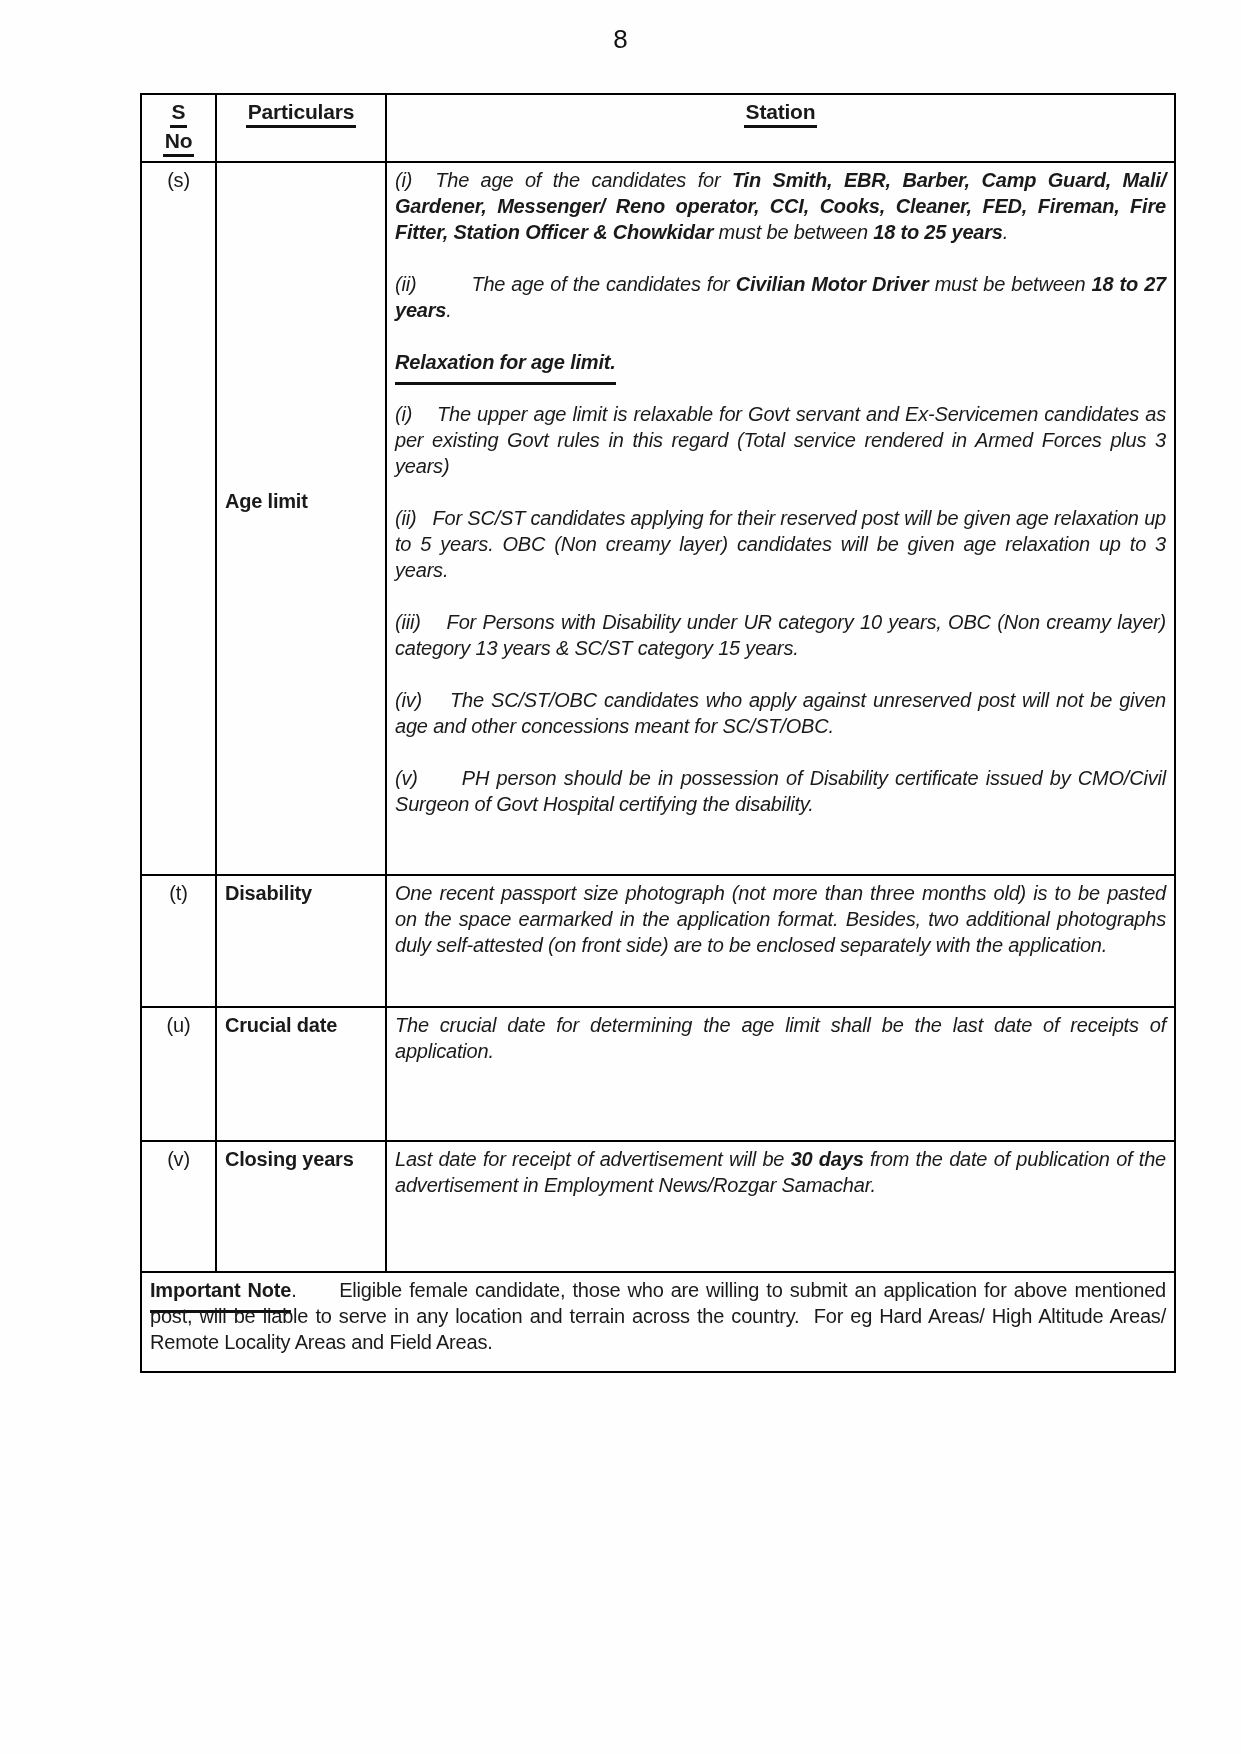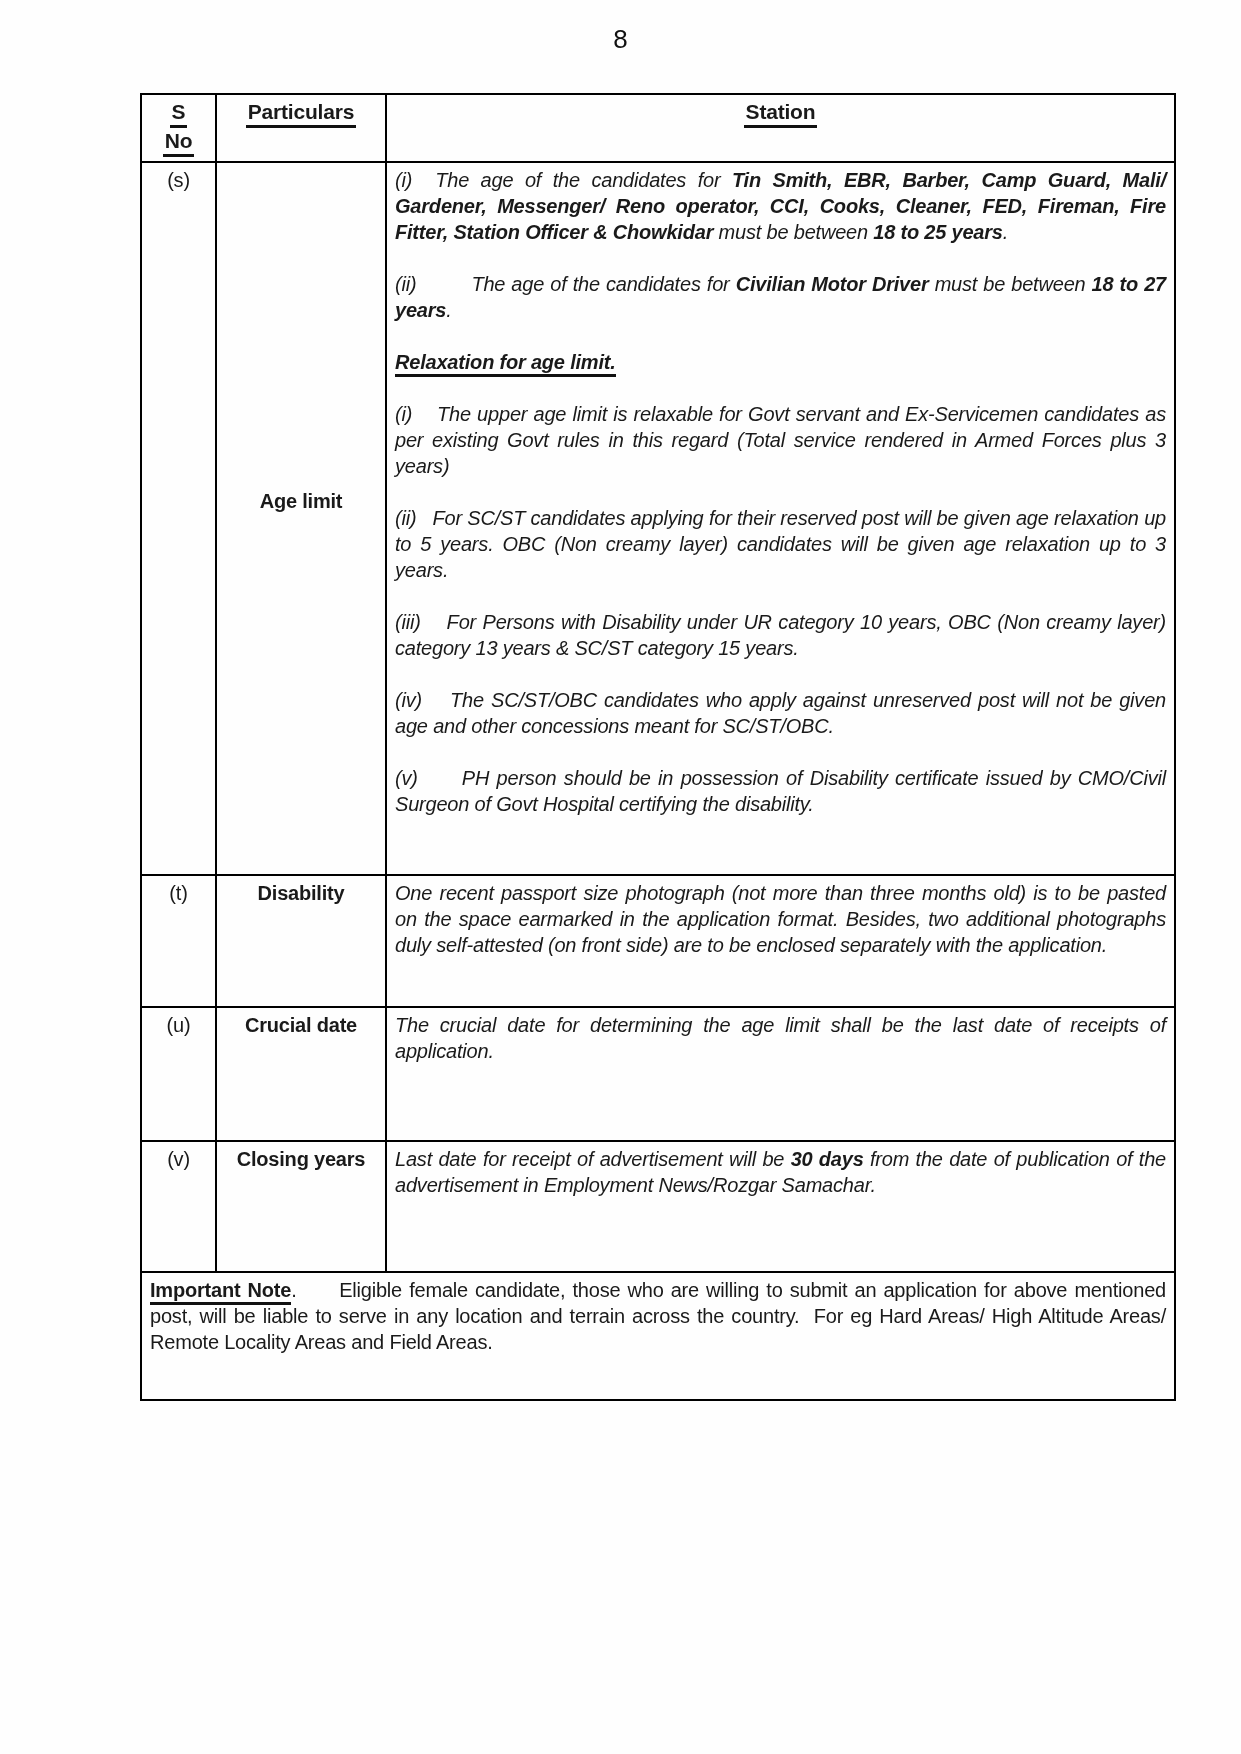--- a/index.html
+++ b/index.html
@@ -41,28 +41,28 @@
   th.hdr { text-align: center; font-weight: 700; padding-top: 6px; }
   .hdr-u {
     display: inline-block;
     border-bottom: 3px solid #111;
     padding: 0 2px 1px 2px;
     font-weight: 700;
     font-size: 21px;
     line-height: 24px;
   }
   td.sno-cell { text-align: center; padding-top: 5px; }
-  td.part-cell { text-align: center; font-weight: 700; font-size: 21px; padding-top: 5px; }
+  td.part-cell { font-weight: 700; font-size: 21px; padding-top: 5px; }
   td.part-cell.v-mid { vertical-align: middle; padding-bottom: 40px; }
   td.details-cell { text-align: justify; padding: 5px 10px 4px 10px; font-style: italic; }
   td.details-cell p { margin: 0 0 26px 0; text-align: justify; }
   td.details-cell p:last-child { margin-bottom: 0; }
   th.hdr-details { padding-right: 180px; }
   .bold { font-weight: 700; }
-  .ul { border-bottom: 3px solid #111; padding-bottom: 1px; margin-top: 10px; }
+  .ul { border-bottom: 3px solid #111; padding-bottom: 9px; margin-top: 10px; }
   td.note-cell { padding: 6px 10px; text-align: justify; }
 </style>
 </head>
 <body>
 
 <div class="page">
 
   <div class="page-number">8</div>
 
   <table class="doc-table">
@@ -118,20 +118,20 @@
     </tr>
 
     <tr style="height:131px">
       <td class="sno-cell">(v)</td>
       <td class="part-cell">Closing years</td>
       <td class="details-cell">
         <p><span>Last date for receipt of advertisement will be </span><span class="bold">30 days</span><span> from the date of publication of the advertisement in Employment News/Rozgar Samachar.</span></p>
       </td>
     </tr>
 
-    <tr style="height:128px">
+    <tr style="height:100px">
       <td class="note-cell" colspan="3"><span class="bold ul">Important Note</span><span>.&nbsp;&nbsp;&nbsp;&nbsp;&nbsp; Eligible female candidate, those who are willing to submit an application for above mentioned post, will be liable to serve in any location and terrain across the country. &nbsp;For eg Hard Areas/ High Altitude Areas/ Remote Locality Areas and Field Areas.</span></td>
     </tr>
 
   </tbody>
     </table>
 
 </div>
 
 </body></html>

